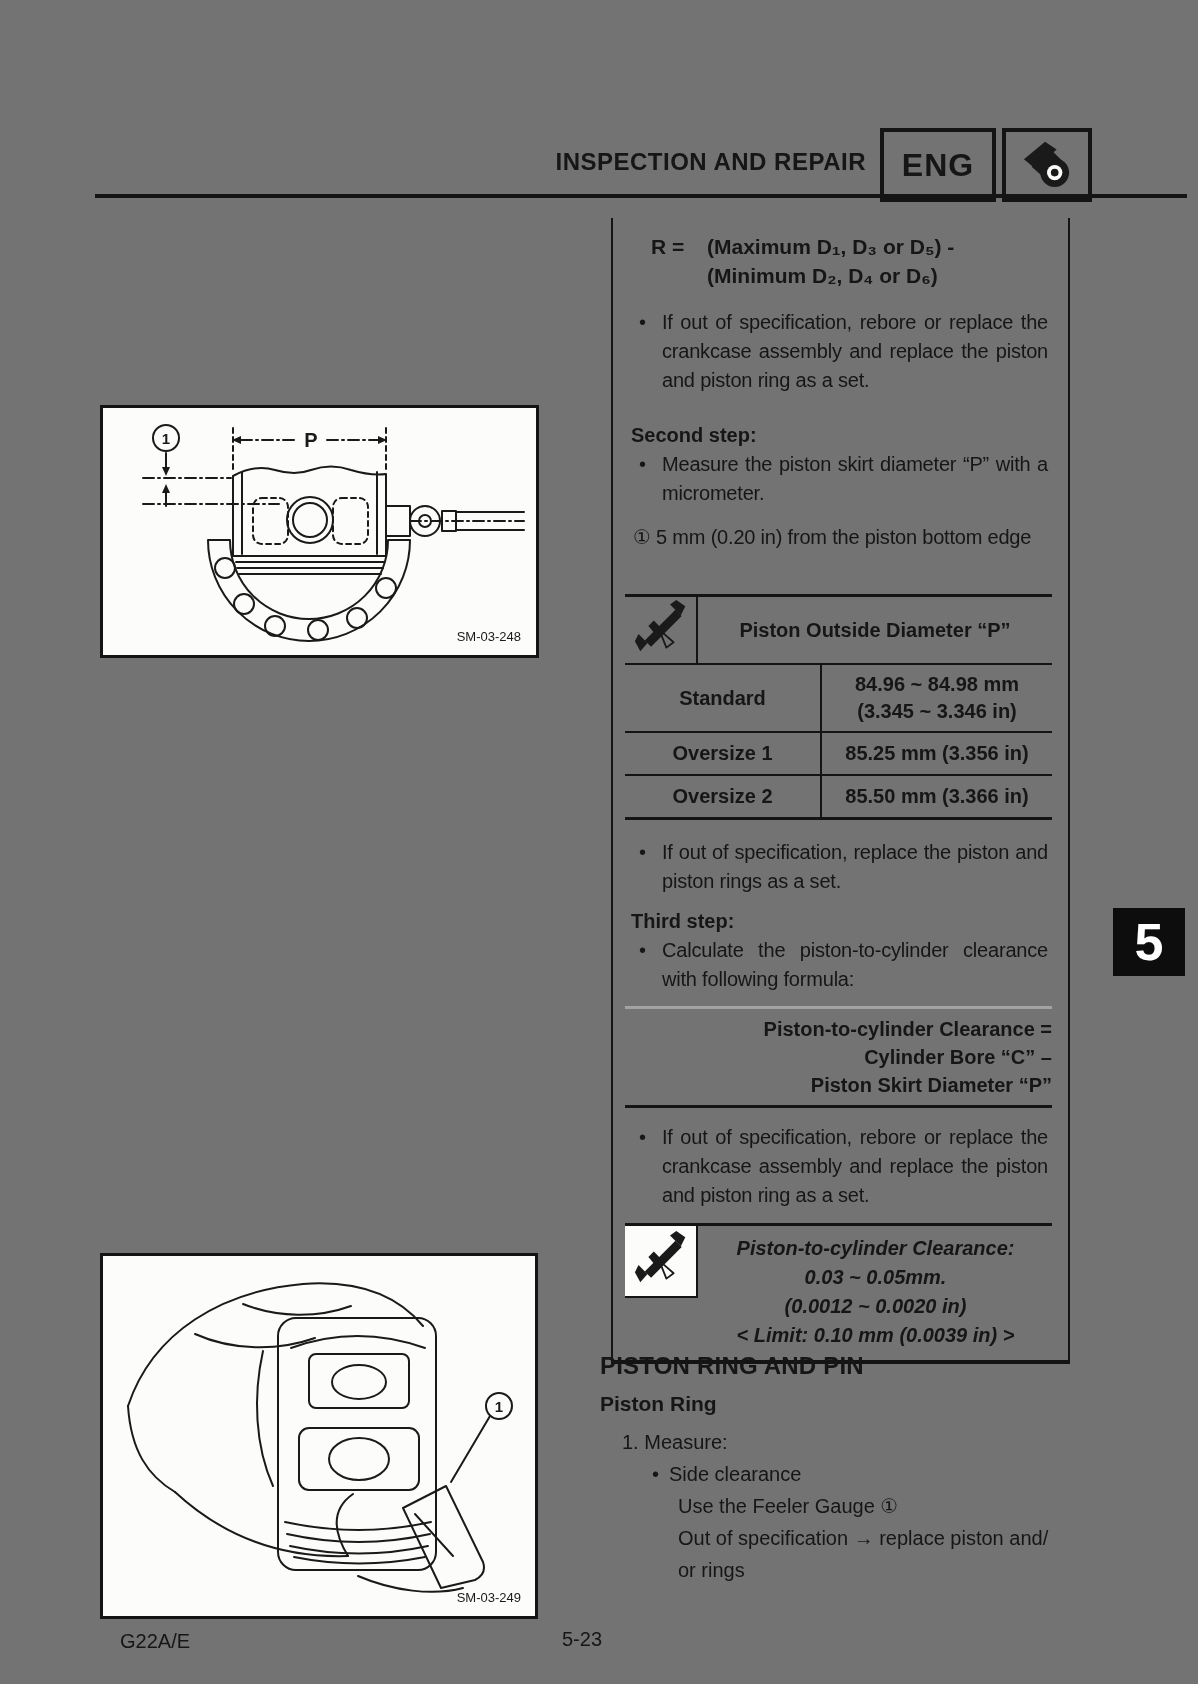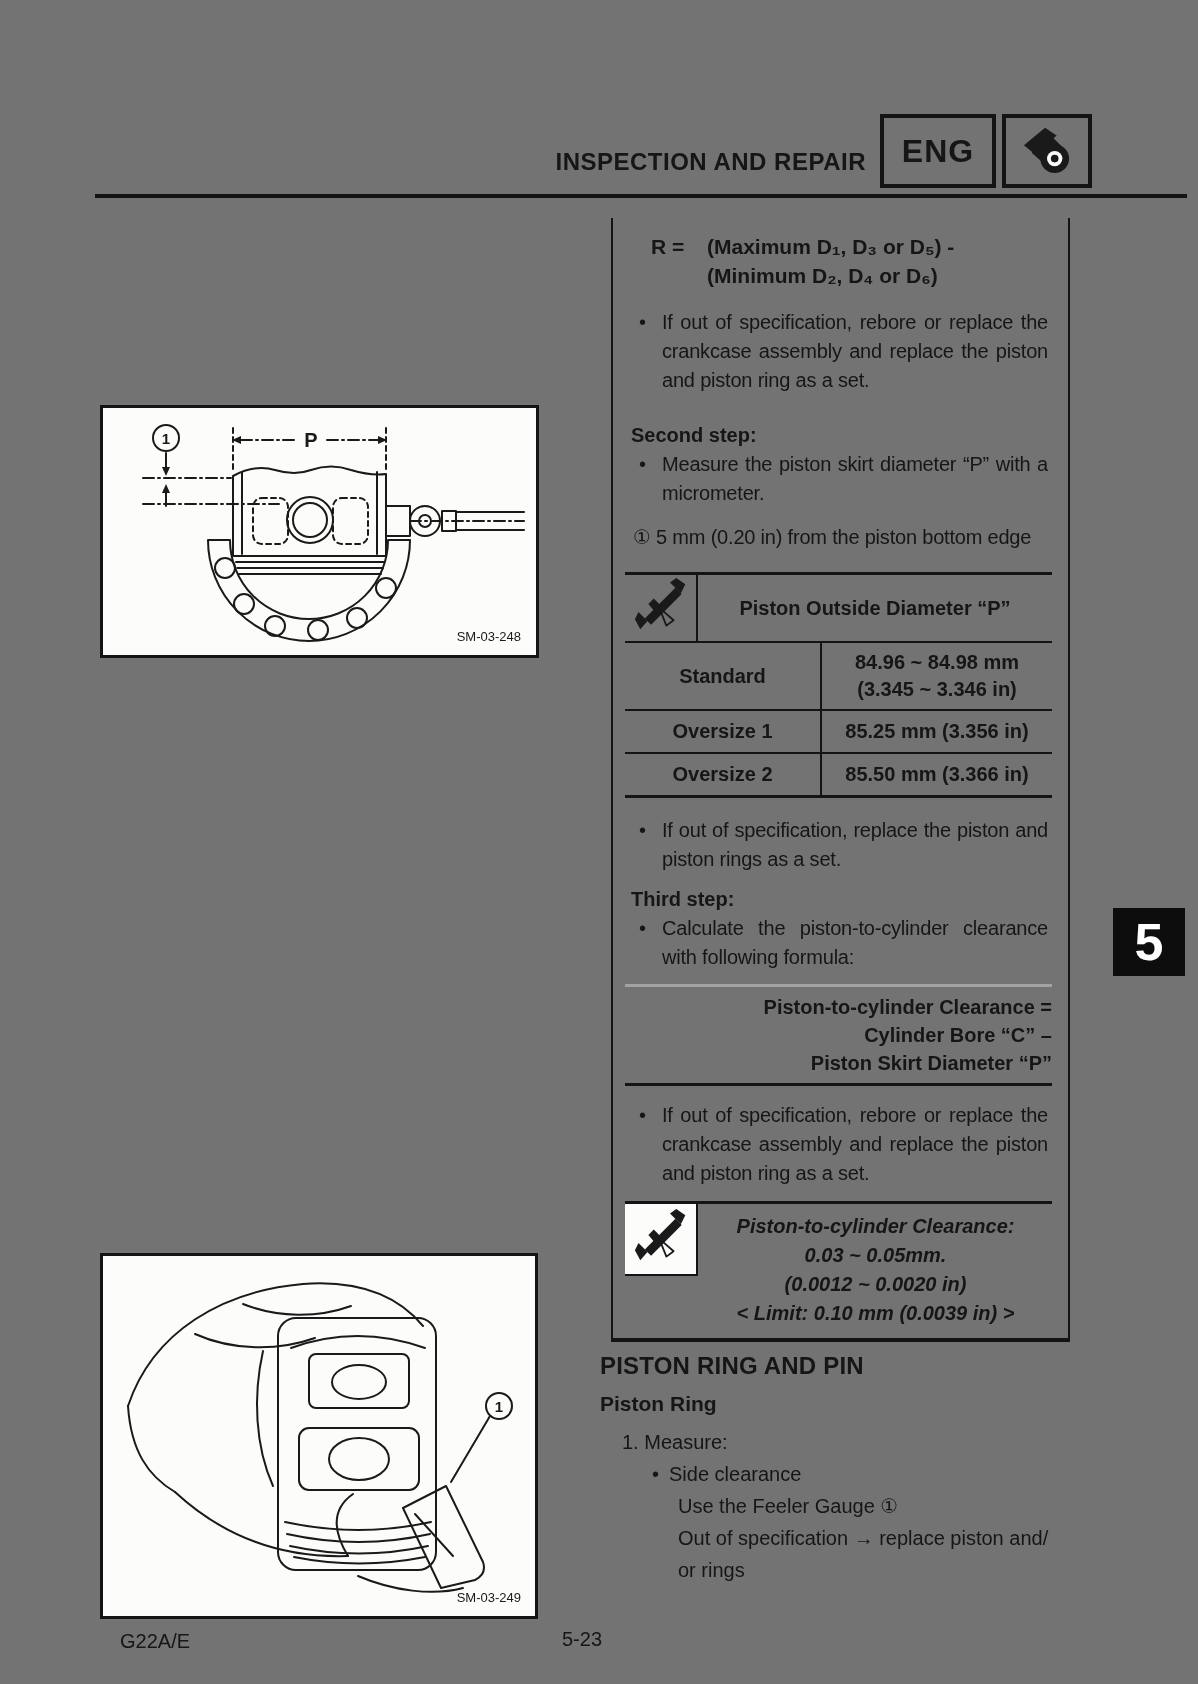--- a/index.html
+++ b/index.html
@@ -7,21 +7,21 @@
     position:relative; width:1198px; height:1684px; margin:0 auto;
     background:#737373; color:#161616;
     font-family:"Liberation Sans","DejaVu Sans",sans-serif;
     overflow:hidden;
   }
   
   .hdr-title {
     position:absolute; top:148px; right:332px;
     font-size:24px; font-weight:bold; letter-spacing:0.5px;
   }
-  .eng-box { position:absolute; top:114px; left:880px; display:flex; gap:6px; }
+  .eng-box { position:absolute; top:128px; left:880px; display:flex; gap:6px; }
   .eng-cell {
     width:108px; height:66px; border:4px solid #141414;
     display:flex; align-items:center; justify-content:center;
     font-size:32px; font-weight:bold; letter-spacing:1px;
   }
   .eng-icon-cell {
     width:82px; height:66px; border:4px solid #141414;
     display:flex; align-items:center; justify-content:center;
   }
   .hdr-rule { position:absolute; top:194px; left:95px; width:1092px; height:4px; background:#141414; }
@@ -52,21 +52,21 @@
   .fr-lead { width:56px; }
   .bullet { display:flex; gap:11px; padding:0 4px 0 14px; }
   .bullet .dot { flex:0 0 12px; }
   .bullet-text { text-align:justify; letter-spacing:-0.2px; flex:1; }
   .step-heading { font-weight:bold; padding-left:6px; }
   .note-line { padding-left:8px; letter-spacing:-0.2px; }
   .mt28 { margin-top:26px; } .mt20 { margin-top:18px; } .mt16 { margin-top:15px; }
   .mt12 { margin-top:11px; }
 
   
-  .spec-table { margin-top:20px; border-top:3px solid #141414; border-bottom:3px solid #141414; font-weight:bold; }
+  .spec-table { margin-top:42px; border-top:3px solid #141414; border-bottom:3px solid #141414; font-weight:bold; }
   .t-head { display:flex; align-items:stretch; }
   .t-icon-cell { flex:0 0 71px; height:66px; border-right:2px solid #141414; border-bottom:2px solid #141414;
                  display:flex; align-items:center; justify-content:center; }
   .t-title { flex:1; display:flex; align-items:center; justify-content:center; border-bottom:2px solid #141414; }
   .t-row { display:flex; }
   .t-row + .t-row { border-top:2px solid #141414; }
   .t-label { flex:0 0 195px; border-right:2px solid #141414; display:flex; align-items:center; justify-content:center; padding:6px 0; }
   .t-value { flex:1; text-align:center; padding:6px 0; line-height:27px; display:flex; flex-direction:column; justify-content:center; }
 
   

